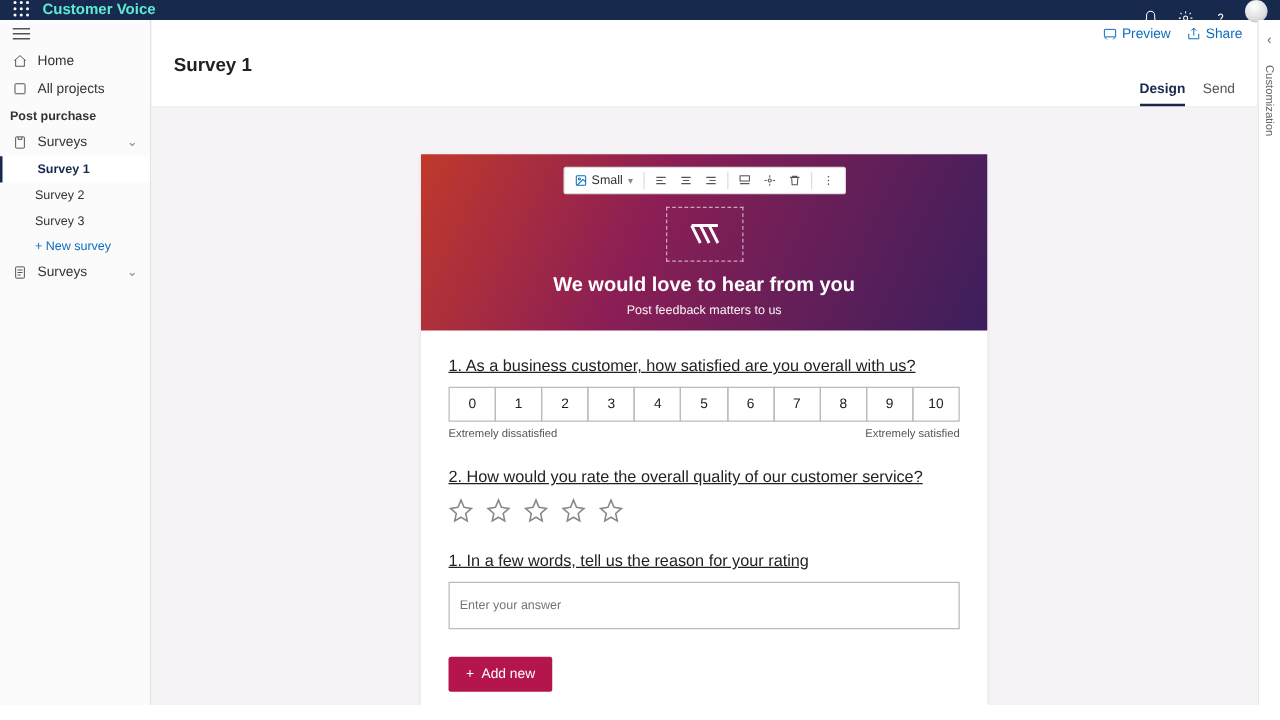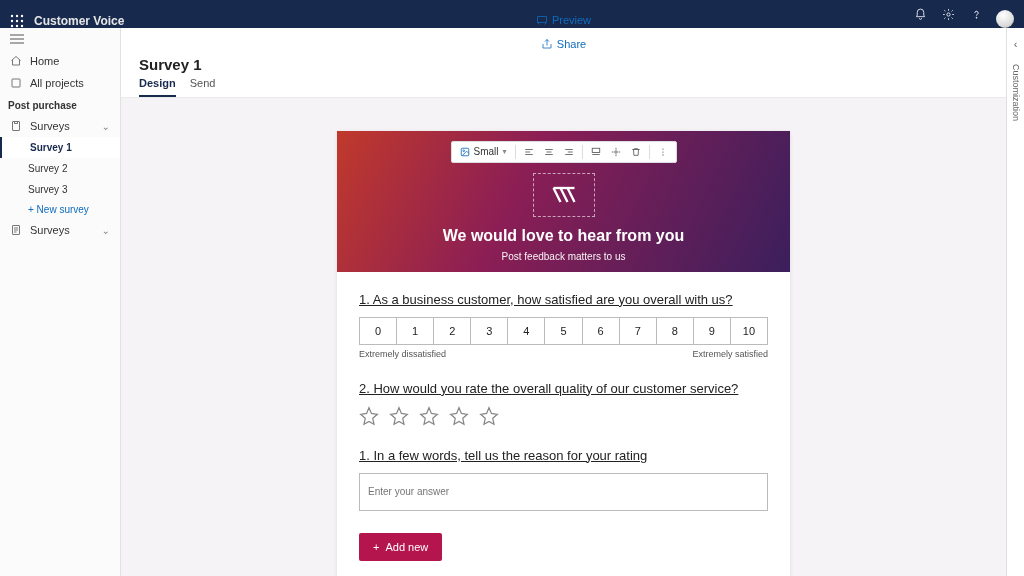--- a/index.html
+++ b/index.html
@@ -1,47 +1,47 @@
 <!DOCTYPE html>
 <html><head>
 <meta charset="utf-8">
 <style>
 * { box-sizing: border-box; margin: 0; padding: 0; font-family: "Segoe UI", -apple-system, sans-serif; }
 html, body { width: 1024px; height: 576px; overflow: hidden; background: #fff; }
 
 
-.topbar { height: 28px; background: #18294e; display: flex; align-items: flex-end; padding: 0 10px; color: #e5e5e5; }
+.topbar { height: 16px; background: #18294e; display: flex; align-items: flex-start; padding: 0 10px; color: #5eead4; }
 .topbar .waffle { width: 14px; height: 14px; margin-right: 10px; cursor: pointer; }
 .topbar .app-name { font-size: 12px; font-weight: 600; }
 .topbar .spacer { flex: 1; }
 .topbar .icon-btn { width: 28px; height: 28px; display: flex; align-items: center; justify-content: center; cursor: pointer; }
 .topbar .avatar { width: 18px; height: 18px; border-radius: 50%; background: radial-gradient(circle at 40% 30%, #fff 0%, #ddd 60%, #aaa 100%); margin-left: 6px; cursor: pointer; }
 
 
 .layout { display: flex; height: calc(100% - 28px); }
 .sidebar { width: 121px; border-right: 1px solid #e1e1e1; background: #fbfbfb; display: flex; flex-direction: column; font-size: 11px; color: #333; }
 .sidebar .hamburger { height: 22px; display: flex; align-items: center; padding: 0 10px; cursor: pointer; }
 .nav-item { display: flex; align-items: center; padding: 5px 10px; cursor: pointer; gap: 8px; }
 .nav-icon { width: 12px; height: 12px; color: #555; }
 .nav-sub { padding-left: 28px; font-size: 10px; }
 .nav-sub.active { background: #fff; border-left: 2px solid #18294e; font-weight: 600; color: #18294e; }
 .section-label { padding: 6px 8px 4px; font-size: 10px; font-weight: 600; color: #333; }
 .nav-expand { margin-left: auto; color: #888; font-size: 10px; }
 .new-survey { color: #0F6CBD; font-size: 10px; padding-left: 28px; cursor: pointer; padding-top: 4px; padding-bottom: 4px; }
 
 
 .main { flex: 1; display: flex; flex-direction: column; position: relative; }
-.cmdbar { height: 22px; display: flex; align-items: center; justify-content: flex-end; padding: 0 12px; gap: 12px; font-size: 11px; color: #0F6CBD; flex-direction: column; }
+.cmdbar { height: 22px; display: flex; align-items: center; justify-content: flex-end; padding: 0 12px; gap: 12px; font-size: 11px; color: #0F6CBD; }
 .cmdbar .cmd { display: flex; align-items: center; gap: 4px; cursor: pointer; }
 .header { padding: 6px 18px 0; border-bottom: 1px solid #eaeaea; }
 .title { font-size: 15px; font-weight: 600; color: #222; }
-.tabs { display: flex; gap: 14px; margin-top: 4px; font-size: 11px; }
+.tabs { display: flex; gap: 14px; margin-top: 4px; font-size: 11px; justify-content: flex-end; }
 .tab { padding-bottom: 6px; cursor: pointer; color: #555; }
 .tab.active { color: #18294e; border-bottom: 2px solid #18294e; font-weight: 600; }
-.canvas { flex: 1; background: #f5f3f6; overflow: auto; display: flex; justify-content: center; padding-top: 0; align-items: center; }
+.canvas { flex: 1; background: #f5f3f6; overflow: auto; display: flex; justify-content: center; padding-top: 0; }
 .survey-card { width: 453px; background: #fff; margin-top: 37px; box-shadow: 0 1px 4px rgba(0,0,0,0.1); }
 
 
 .banner { height: 141px; background: linear-gradient(115deg, #c0392b 0%, #8b1e55 40%, #3b1f5c 100%); position: relative; color: #fff; text-align: center; padding-top: 16px; }
 .img-toolbar { position: absolute; top: 10px; left: 50%; transform: translateX(-50%); background: #fff; border: 1px solid #ddd; border-radius: 2px; height: 22px; display: flex; align-items: center; padding: 0 4px; gap: 2px; }
 .img-toolbar .tbtn { width: 18px; height: 18px; display: flex; align-items: center; justify-content: center; cursor: pointer; color: #555; border-radius: 2px; }
 .img-toolbar .size-sel { font-size: 10px; color: #333; display: flex; align-items: center; gap: 4px; padding: 0 4px; cursor: pointer; }
 .img-toolbar .divider { width: 1px; height: 14px; background: #ddd; margin: 0 2px; }
 .logo-box { width: 62px; height: 44px; border: 1px dashed rgba(255,255,255,0.6); margin: 26px auto 10px; display: flex; align-items: center; justify-content: center; }
 .banner-title { font-size: 16px; font-weight: 600; }

